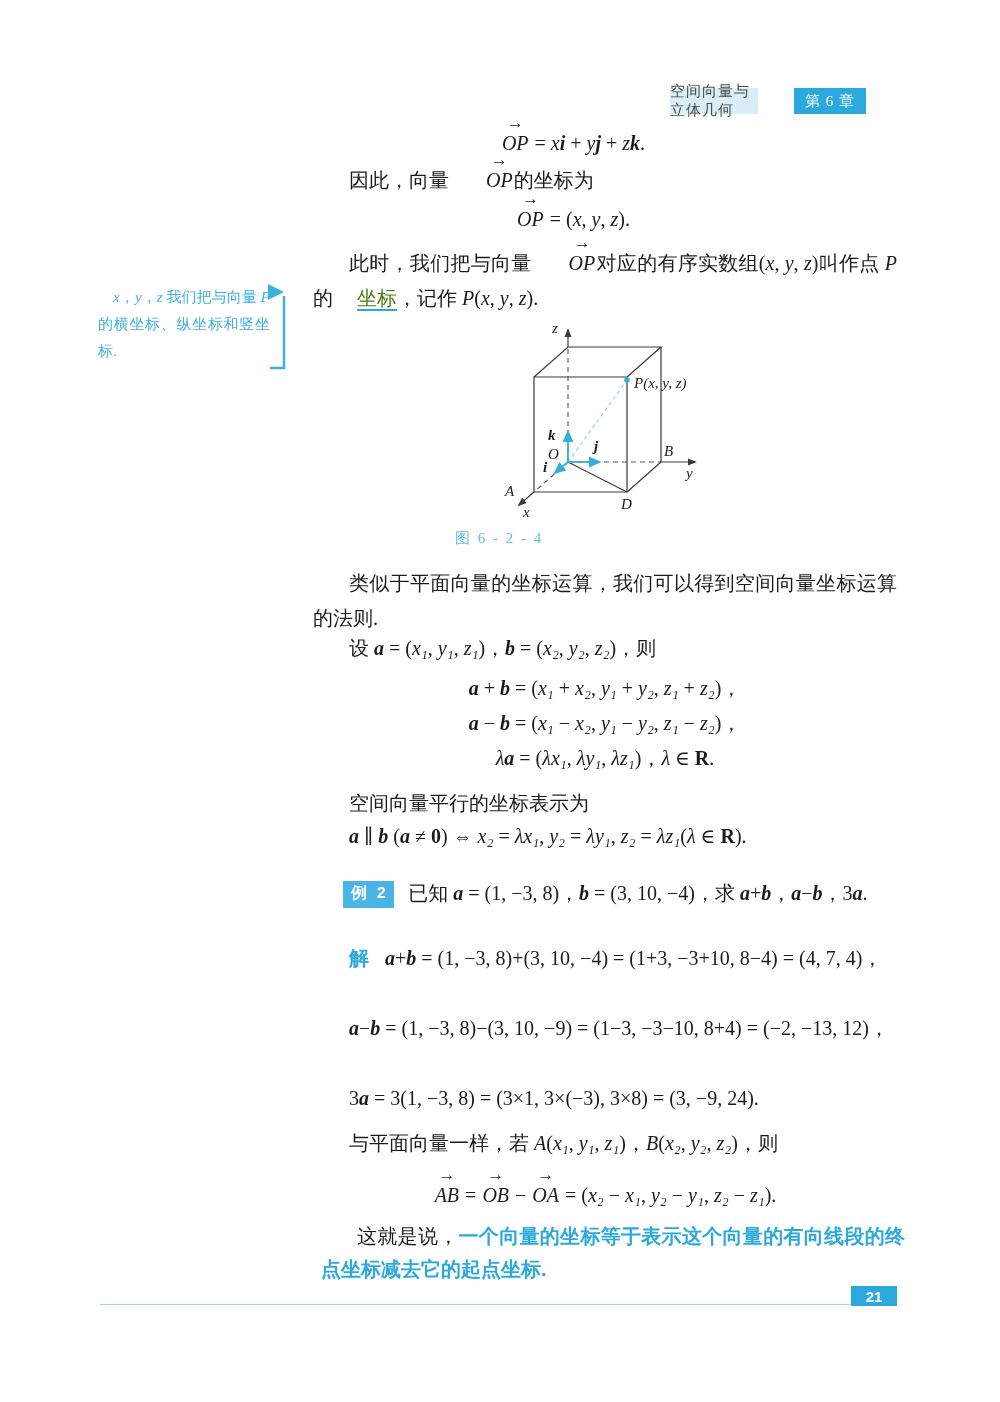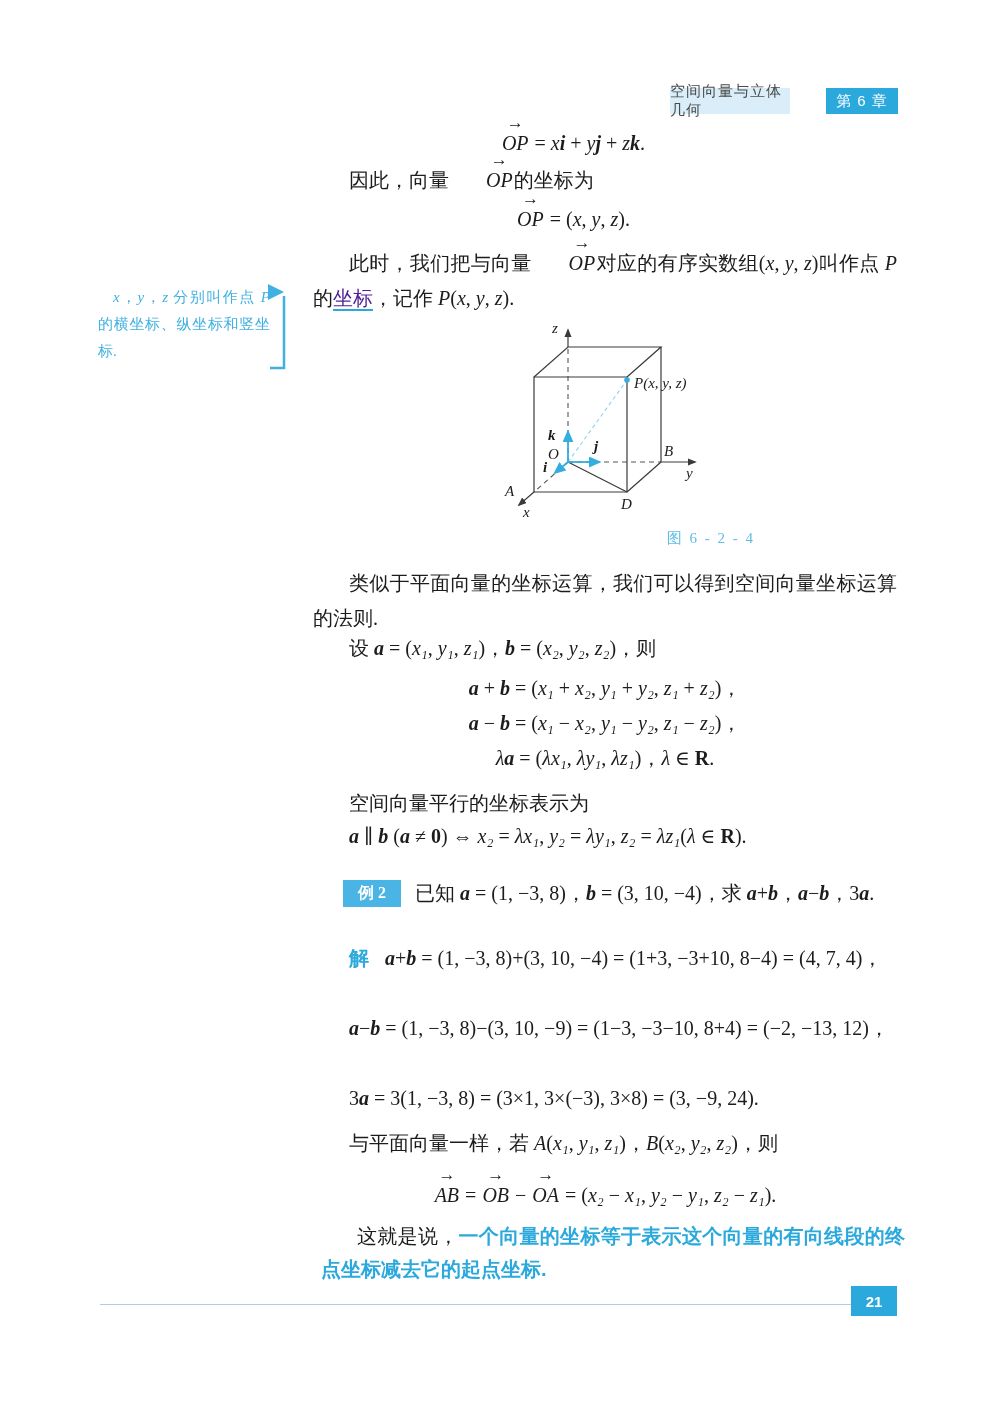--- a/index.html
+++ b/index.html
@@ -3,76 +3,76 @@
 <meta charset="utf-8">
 <style>
   html,body{margin:0;padding:0;}
   body{
     width:1000px;height:1402px;position:relative;background:#ffffff;
     font-family:"Liberation Serif","DejaVu Serif",serif;color:#1c1c1c;
     overflow:hidden;
   }
   .abs{position:absolute;}
   
-  .hdr{left:670px;top:88px;width:228px;height:26px;display:flex;align-items:stretch;
-       font-family:Liberation Sans, sans-serif;font-size:15px;gap:36px;}
+  .hdr{left:670px;top:88px;width:196px;height:26px;display:flex;align-items:stretch;
+       font-family:Liberation Serif, serif;font-size:15px;gap:36px;}
   .hdr-strip{background:#d9eef9;color:#4a4a4a;flex:1;display:flex;align-items:center;
        justify-content:center;letter-spacing:1px;}
   .hdr-chap{background:#2ba9dc;color:#ffffff;width:72px;display:flex;align-items:center;
        justify-content:center;letter-spacing:1px;}
   
   .para{left:313px;width:584px;font-size:20px;line-height:35px;text-align:justify;}
   .indent{text-indent:36px;}
   .center{text-align:center;}
   .formula{font-size:20px;line-height:34px;}
   .r-i{font-style:italic;}
   .r-b{font-style:italic;font-weight:bold;}
   .r-bn{font-weight:bold;}
-  .r-cu{color:#4c1d95;text-decoration:underline;text-underline-offset:4px;
-        text-decoration-color:#2ba9dc;}
+  .r-cu{color:#4d7c0f;text-decoration:underline;text-underline-offset:4px;
+        text-decoration-color:#2ba9dc;padding-left:24px;}
   .r-cb{color:#2ba9dc;font-weight:bold;font-family:"Liberation Sans","DejaVu Sans",sans-serif;}
   .rv{position:relative;display:inline-block;font-style:italic;padding:0 1px;}
   .rva{position:absolute;left:0;right:0;top:-0.68em;text-align:center;font-style:normal;
        font-size:0.85em;line-height:1;}
   
   .side-note{left:98px;top:284px;width:172px;color:#3fb0e0;font-size:15px;line-height:27px;
        text-align:justify;text-indent:15px;}
   
   .badge{display:inline-block;background:#4ab5e5;color:#ffffff;
-       font-family:Liberation Serif, serif;font-weight:bold;font-size:16px;
-       line-height:1;padding:5px 15px 6px;margin:0 14px 0 30px;vertical-align:2px;}
+       font-family:Liberation Mono, monospace;font-weight:bold;font-size:16px;
+       line-height:1;padding:5px 8px 6px;margin:0 14px 0 30px;vertical-align:2px;}
   .jie{color:#2ba9dc;font-weight:bold;font-family:"Liberation Sans","DejaVu Sans",sans-serif;
        margin-right:16px;}
   
-  .caption{left:455px;top:529px;width:300px;text-align:right;color:#5fbce6;font-size:15px;
+  .caption{left:455px;top:529px;width:300px;text-align:left;color:#5fbce6;font-size:15px;
        letter-spacing:2px;}
   
   .foot-line{left:100px;top:1304px;width:797px;height:1px;background:#a9cfe2;}
-  .page-box{left:851px;top:1286px;width:46px;height:30px;background:#2ba9dc;color:#ffffff;
+  .page-box{left:851px;top:1286px;width:46px;height:20px;background:#2ba9dc;color:#ffffff;
        font-family:"Liberation Sans","DejaVu Sans",sans-serif;font-size:15px;font-weight:bold;
        display:flex;align-items:center;justify-content:center;}
   svg text{font-family:"Liberation Serif","DejaVu Serif",serif;}
 </style>
 </head>
 <body>
 
 <div class="abs hdr">
   <div class="hdr-strip">空间向量与立体几何</div>
   <div class="hdr-chap">第 6 章</div>
 </div>
 
 <div class="abs formula center" style="left:313px;top:126px;width:520px;"><span class="rv"><span class="rva">→</span><span>OP</span></span><span> = </span><span class="r-i">x</span><span class="r-b">i</span><span> + </span><span class="r-i">y</span><span class="r-b">j</span><span> + </span><span class="r-i">z</span><span class="r-b">k</span><span>.</span></div>
 
 <div class="abs para" style="top:163px;text-indent:36px;"><span>因此，向量</span><span class="rv"><span class="rva">→</span><span>OP</span></span><span>的坐标为</span></div>
 
 <div class="abs formula center" style="left:313px;top:202px;width:520px;"><span class="rv"><span class="rva">→</span><span>OP</span></span><span> = (</span><span class="r-i">x</span><span>, </span><span class="r-i">y</span><span>, </span><span class="r-i">z</span><span>).</span></div>
 
 <div class="abs para indent" style="top:246px;"><span>此时，我们把与向量</span><span class="rv"><span class="rva">→</span><span>OP</span></span><span>对应的有序实数组(</span><span class="r-i">x</span><span>, </span><span class="r-i">y</span><span>, </span><span class="r-i">z</span><span>)叫作点 </span><span class="r-i">P</span><span> 的</span><span class="r-cu">坐标</span><span>，记作 </span><span class="r-i">P</span><span>(</span><span class="r-i">x</span><span>, </span><span class="r-i">y</span><span>, </span><span class="r-i">z</span><span>).</span></div>
 
-<div class="abs side-note"><span class="r-i">x</span><span>，</span><span class="r-i">y</span><span>，</span><span class="r-i">z</span><span> 分别叫作点 </span><span class="r-i">P</span><span> 的横坐标、纵坐标和竖坐标.</span></div>
+<div class="abs side-note"><span class="r-i">x</span><span>，</span><span class="r-i">y</span><span>，</span><span class="r-i">z</span><span> 我们把与向量 </span><span class="r-i">P</span><span> 的横坐标、纵坐标和竖坐标.</span></div>
 <svg class="abs" style="left:260px;top:282px;" width="32" height="92" viewBox="0 0 32 92">
   <polygon points="8,2 24,10 8,18" fill="#3fb0e0"></polygon>
   <path d="M24,14 L24,86 L10,86" stroke="#3fb0e0" stroke-width="2.5" fill="none"></path>
 </svg>
 
 <svg class="abs" style="left:455px;top:316px;" width="300" height="208" viewBox="455 316 300 208">
   <defs>
     <marker id="ah" markerWidth="9" markerHeight="8" refX="6" refY="3" orient="auto">
       <path d="M0,0 L7.5,3 L0,6 Z" fill="#3a3a3a"></path>
     </marker>

